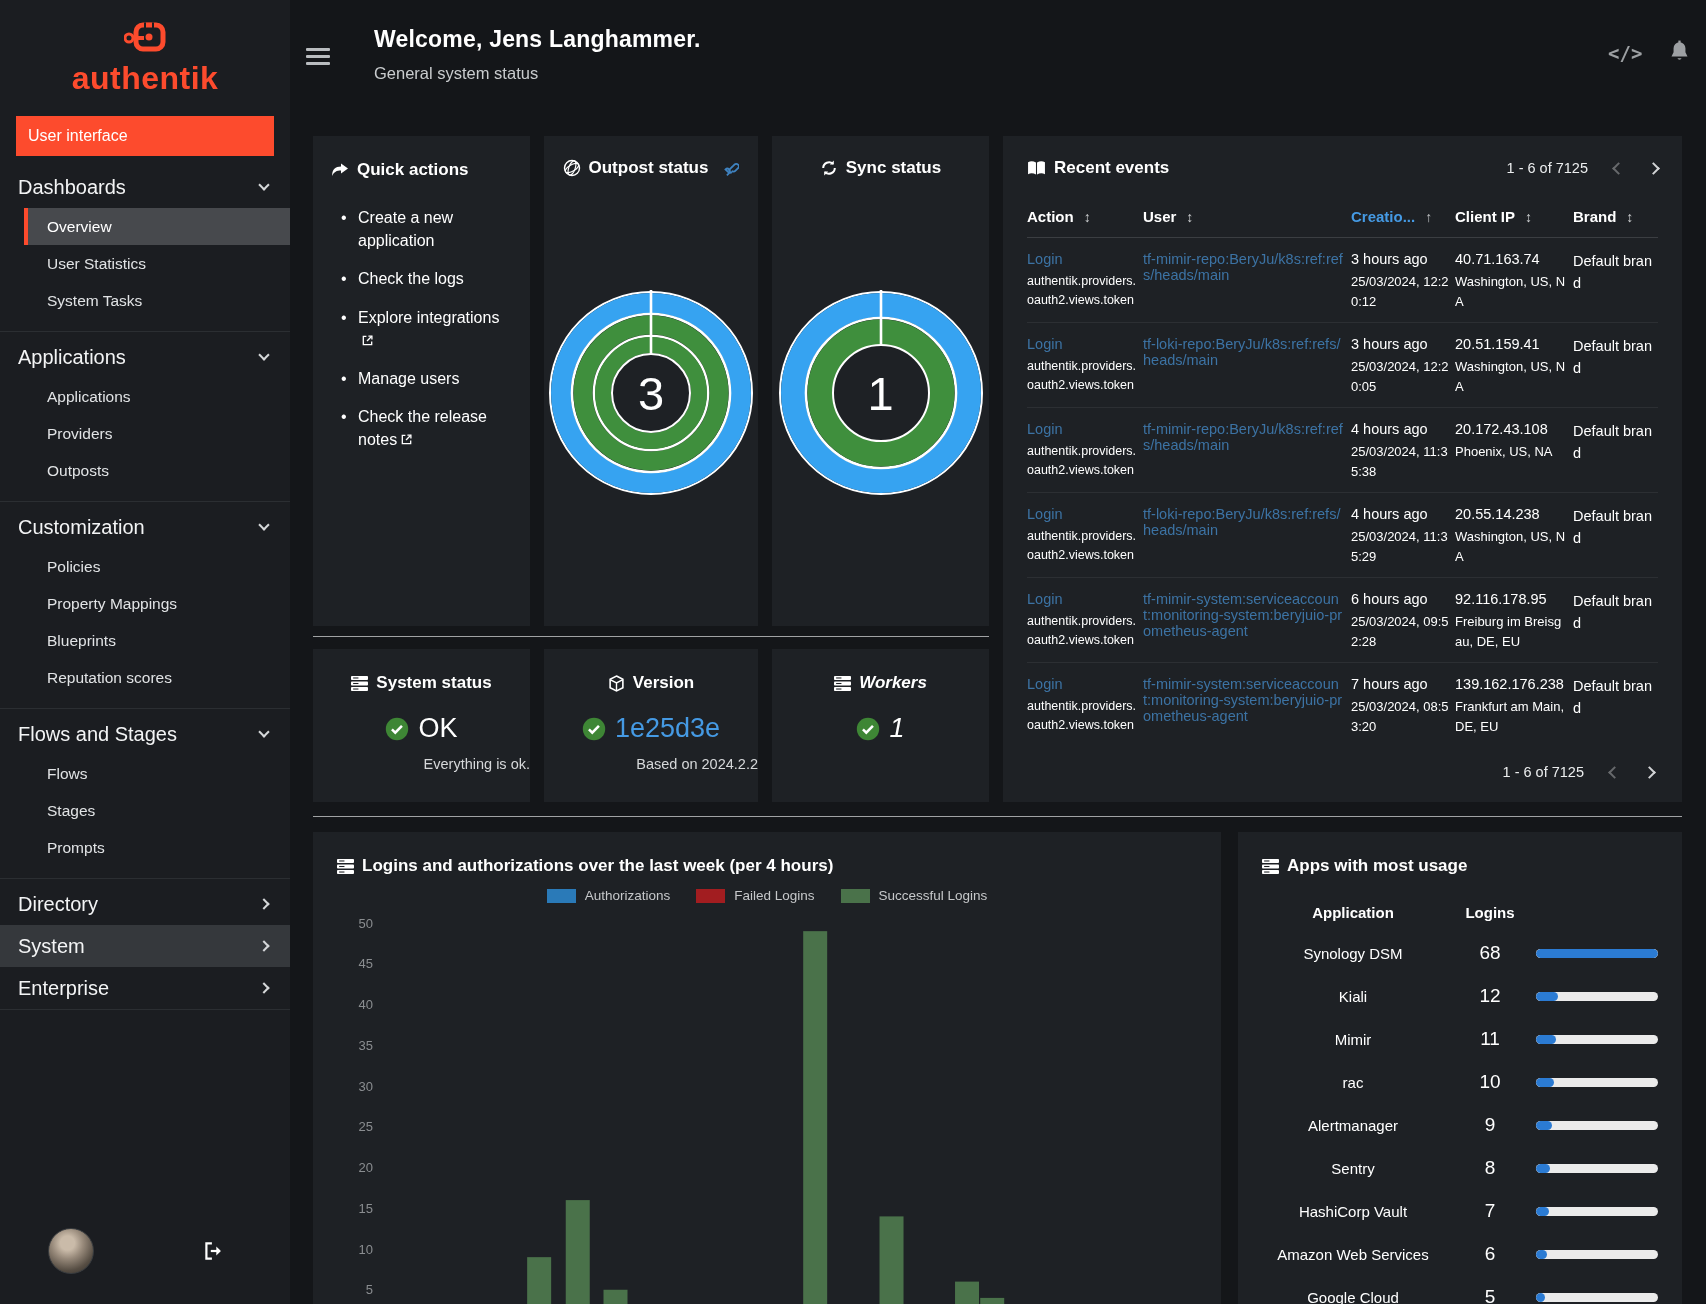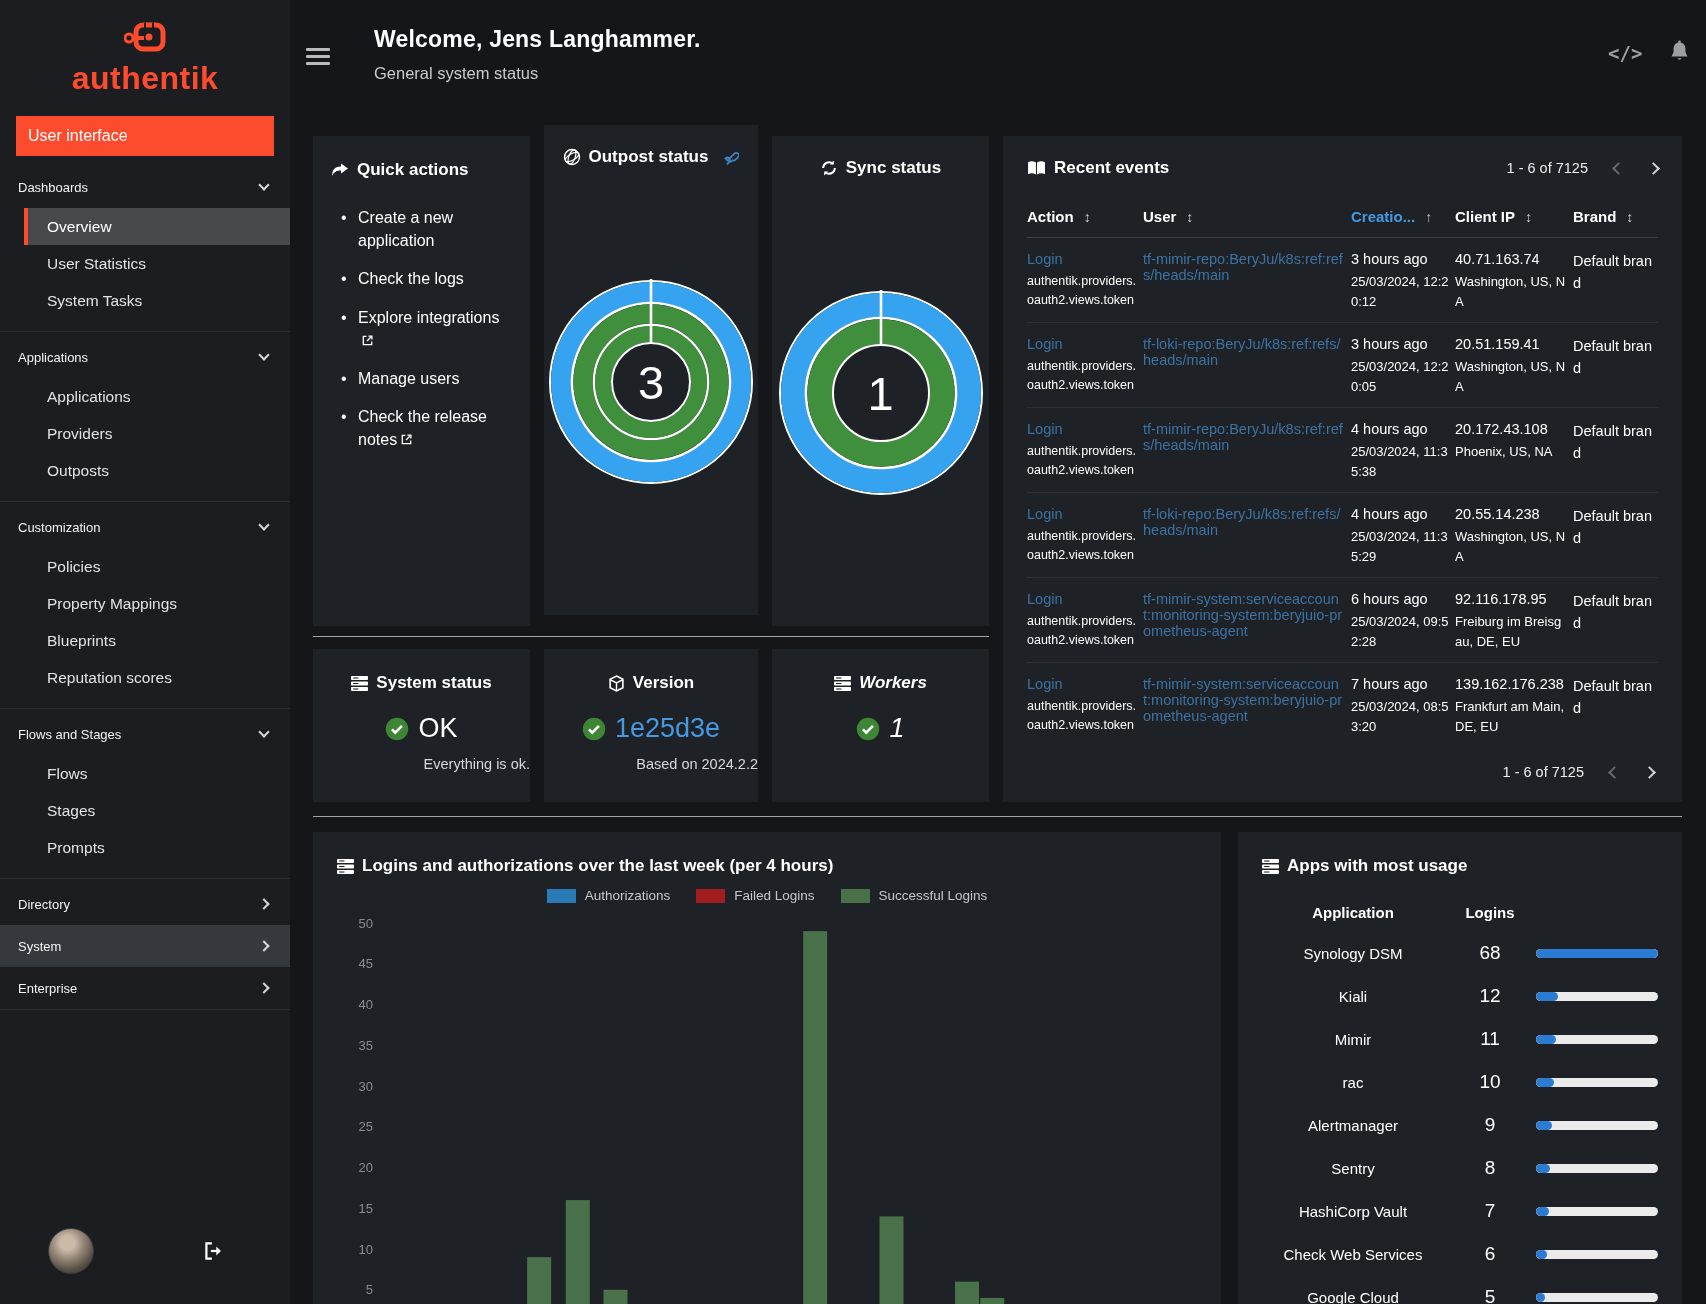--- a/index.html
+++ b/index.html
@@ -11,21 +11,21 @@
   .sidebar { position:relative; width:290px; height:100%; background:#1b1d21; flex:0 0 290px; }
   .logo { display:flex; align-items:center; justify-content:center; gap:8px; padding-top:30px; height:88px;flex-direction:column; }
   .logo-text { color:#fd4b2d; font-size:32px; font-weight:bold; letter-spacing:.5px; }
   .ui-btn { display:block; width:258px; margin:28px 16px 10px 16px; height:40px; background:#fd4b2d;
     color:#fff; border:none; font-size:16px; text-align:left; padding-left:12px; cursor:pointer;
     font-family:"Liberation Sans",sans-serif; }
   nav { display:block; }
   .nav-group.bordered { border-bottom:1px solid #2b2e32; padding-bottom:12px; margin-bottom:4px; }
   .nav-group:last-child { border-bottom:1px solid #2b2e32; }
   .nav-head { display:flex; align-items:center; justify-content:space-between; height:42px;
-    padding:0 22px 0 18px; font-size:13px; color:#f3f4f5; cursor:pointer; }
+    padding:0 22px 0 18px; font-size:20px; color:#f3f4f5; cursor:pointer; }
   .nav-head.hl { background:#35383c; }
   .nav-item { height:37px; line-height:37px; padding-left:47px; font-size:15.5px; color:#e1e3e5; cursor:pointer; }
   .nav-item.active { background:#47494d; margin-left:24px; padding-left:19px; border-left:4px solid #fd4b2d; color:#fff; }
   .chev { width:8px; height:8px; border-right:2px solid #d6d8da; border-bottom:2px solid #d6d8da; display:inline-block; }
   .chev.down { transform:rotate(45deg); margin-top:-4px; }
   .chev.right { transform:rotate(-45deg); }
   .sidebar-foot { position:absolute; bottom:16px; left:0; width:100%; height:60px; }
   .avatar { position:absolute; left:48px; top:0; width:46px; height:46px; border-radius:50%;
     background:radial-gradient(circle at 42% 32%, #cabba9 0 18%, #97897a 40%, #564d43 70%, #2f2b27 100%);
     border:1px solid #3a3d40; cursor:pointer; }
@@ -48,21 +48,21 @@
 
   
   #qa-card { left:23px; top:136px; width:217px; height:490px; padding:24px 18px; }
   #qa-list { list-style:none; margin-top:26px; padding-left:10px; }
   #qa-list li { position:relative; padding-left:17px; margin-bottom:15px; font-size:16px; line-height:1.45;
     color:#fff; cursor:pointer; }
   #qa-list li::before { content:"•"; position:absolute; left:0; top:0; color:#fff; }
   #qa-list svg { margin-left:4px; }
 
   
-  #outpost-card { left:254px; top:125px; width:214px; height:490px; padding:22px 18px; }
+  #outpost-card { left:254px; top:136px; width:214px; height:490px; padding:22px 18px; }
   #sync-card { left:482px; top:136px; width:217px; height:490px; padding:22px 18px; }
   .donut-wrap { position:absolute; left:50%; top:150px; transform:translateX(-50%); width:214px; height:214px; }
   .donut-num { position:absolute; left:0; top:0; width:100%; height:100%; display:flex;
     align-items:center; justify-content:center; font-size:47px; color:#fff; }
 
   
   .status-card { top:649px; height:153px; padding-top:24px; }
   #sys-card { left:23px; width:217px; }
   #ver-card { left:254px; width:214px; }
   #wrk-card { left:482px; width:217px;font-style:italic; }
@@ -631,21 +631,21 @@
             </div>
           </div>
           <div class="apps-grid app-row">
             <div class="app-name">HashiCorp Vault</div>
             <div class="app-count">7</div>
             <div class="bar-track">
               <div class="bar-fill" style="width: 10.2941%;"></div>
             </div>
           </div>
           <div class="apps-grid app-row">
-            <div class="app-name">Check Web Services</div>
+            <div class="app-name">Amazon Web Services</div>
             <div class="app-count">6</div>
             <div class="bar-track">
               <div class="bar-fill" style="width: 8.82353%;"></div>
             </div>
           </div>
           <div class="apps-grid app-row">
             <div class="app-name">Google Cloud</div>
             <div class="app-count">5</div>
             <div class="bar-track">
               <div class="bar-fill" style="width: 7.35294%;"></div>

